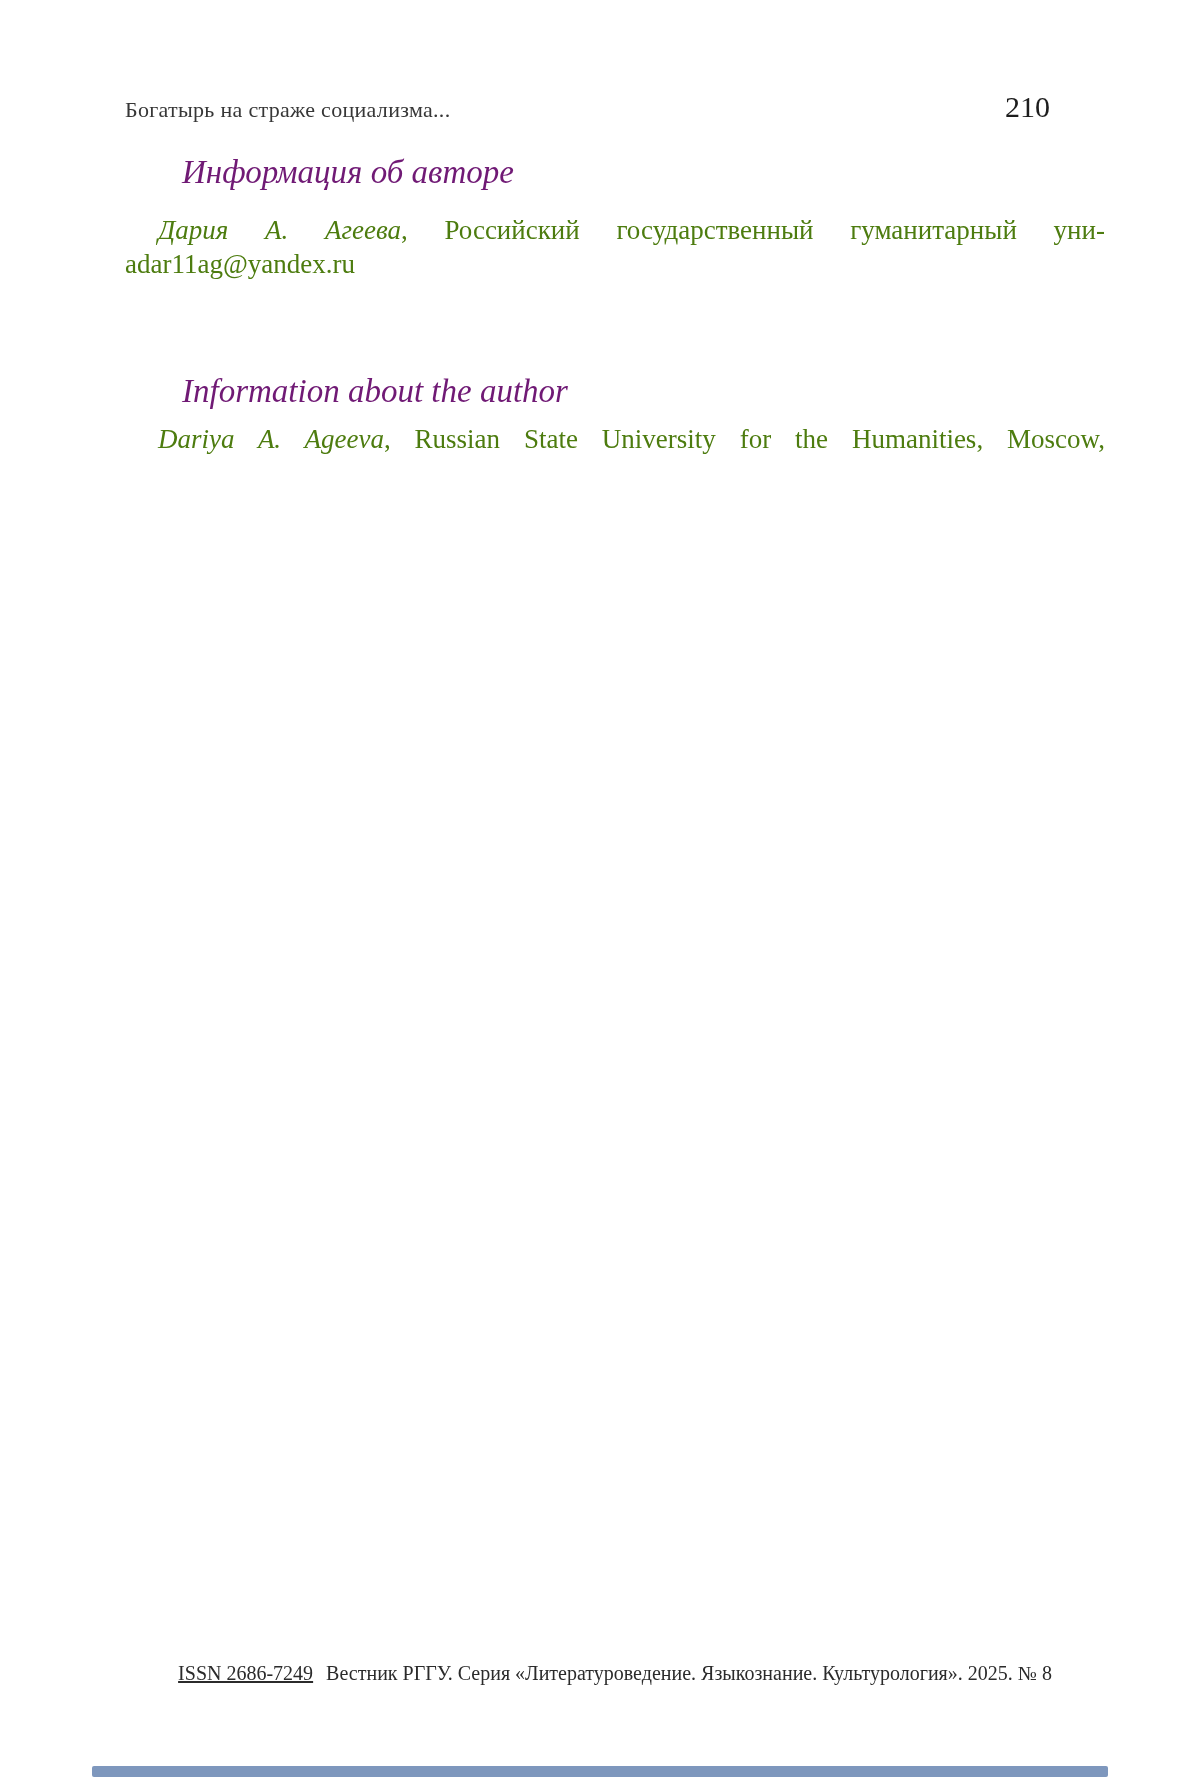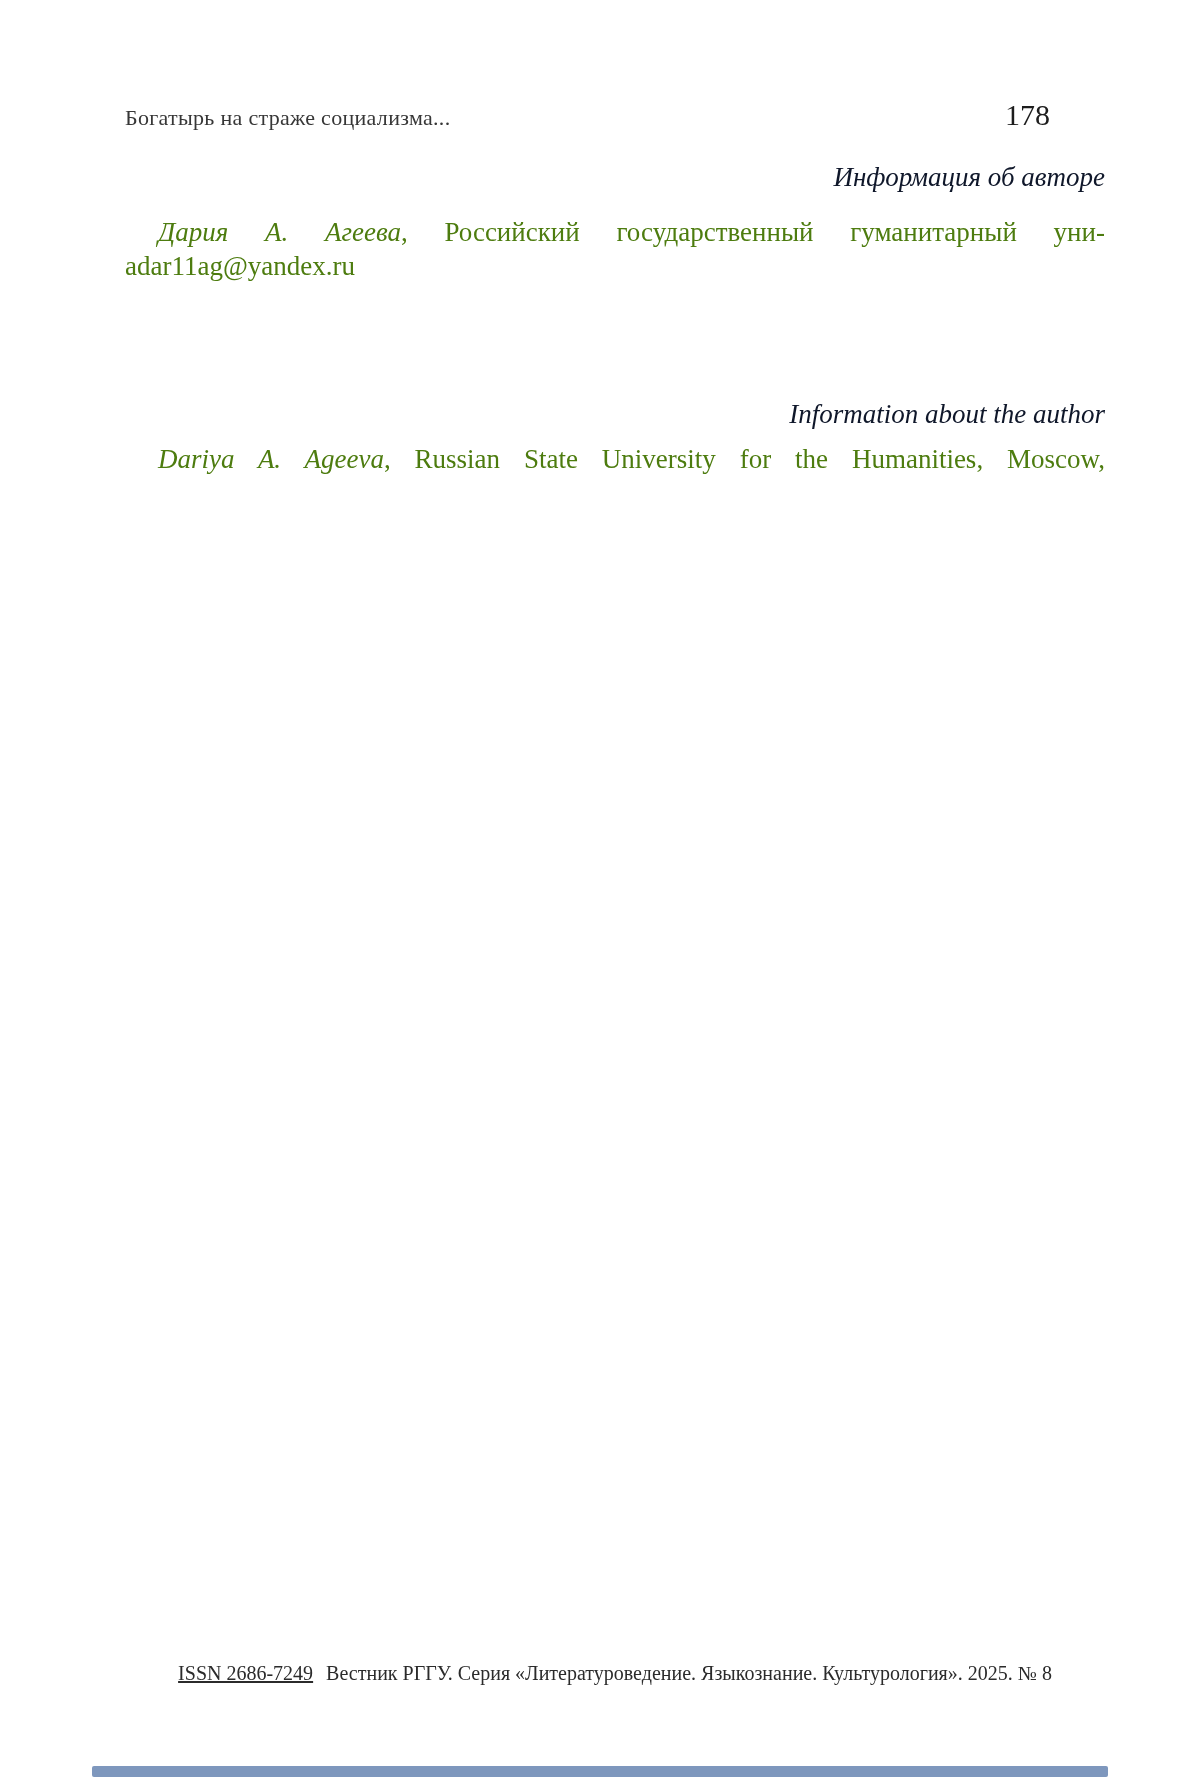--- a/index.html
+++ b/index.html
@@ -13,47 +13,46 @@
     height: 1780px;
     background: #ffffff;
     font-family: "Liberation Serif", "DejaVu Serif", serif;
     color: #1f1f1f;
     overflow: hidden;
   }
   .content {
     position: absolute;
     left: 125px;
     width: 980px;
-    top: 16px;
+    top: 8px;
   }
   .running-header {
     display: flex;
     justify-content: space-between;
     align-items: baseline;
     margin-top: 82px;
   }
   .running-title {
     font-size: 22px;
     color: #373737;
     letter-spacing: 0.3px;
   }
   .page-number {
     font-size: 30px;
     color: #1d1d1d;
     margin-right: 55px;
   }
   .section-heading {
     font-style: italic;
-    font-size: 27px;
-    color: #0f172a;
+    font-size: 33px;
+    color: #701a75;
     padding-left: 57px;
-    text-align: right;
   }
   .heading-ru { margin-top: 30px; }
-  .heading-en { margin-top: 116px; }
+  .heading-en { margin-top: 92px; }
   .para {
     font-size: 27px;
     line-height: 34px;
     color: #4d7c0f;
     margin-top: 22px;
   }
   .para-en { margin-top: 12px; }
   .bodyline {
     text-align: justify;
     text-align-last: justify;
@@ -88,21 +87,21 @@
 </style>
 </head>
 <body>
 
 <div class="page">
 
   <div class="content">
 
     <div class="running-header">
       <span class="running-title">Богатырь на страже социализма...</span>
-      <span class="page-number">178</span>
+      <span class="page-number">210</span>
     </div>
 
     <div class="section-heading heading-ru">Информация об авторе</div>
 
     <div class="para para-ru">
       <div class="bodyline first">
         <span class="author-name">Дария А. Агеева</span><span>, Российский государственный гуманитарный уни-</span>
       </div>
       <div class="bodyline last">adar11ag@yandex.ru</div>
     </div>

